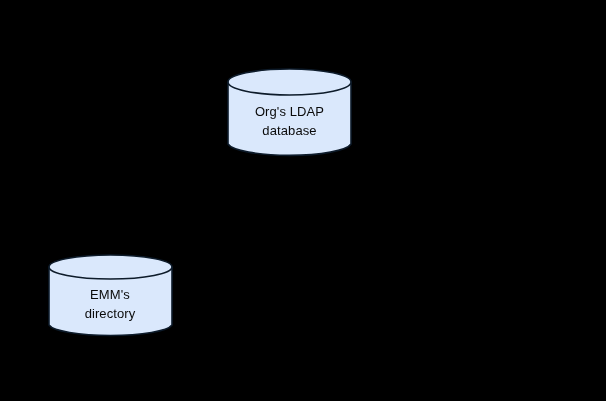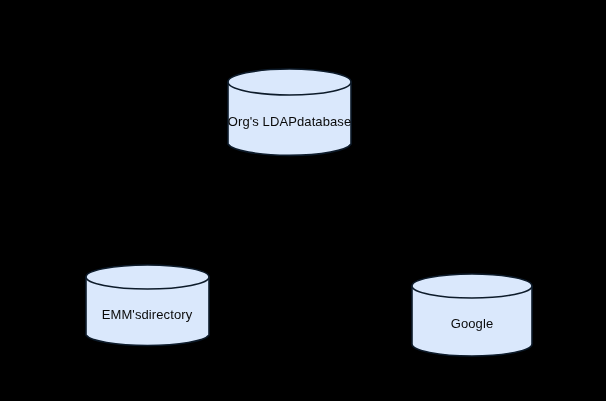--- a/index.html
+++ b/index.html
@@ -23,20 +23,21 @@
     display: block;
     overflow: visible;
   }
   .node-label {
     position: absolute;
     left: 0;
     top: 0;
     width: 100%;
     height: 100%;
     display: flex;
+    flex-direction: column;
     align-items: center;
     justify-content: center;
     box-sizing: border-box;
     padding-top: 16px;
     pointer-events: none;
   }
   .node-label .line {
     display: block;
     font-size: 13px;
     line-height: 19px;
@@ -55,34 +56,25 @@
     <svg width="125" height="90" viewBox="0 0 125 90">
       <path d="M 1 14 L 1 76 A 62 13 0 0 0 124 76 L 124 14 Z" fill="#dae8fc" stroke="#0d1b2a" stroke-width="1.6" stroke-linejoin="round"></path>
       <ellipse cx="62.5" cy="14" rx="61.5" ry="13" fill="#dae8fc" stroke="#0d1b2a" stroke-width="1.6"></ellipse>
     </svg>
     <div class="node-label">
       <span class="line" style="color: rgb(10, 10, 10);">Org's LDAP</span>
       <span class="line" style="color: rgb(10, 10, 10);">database</span>
     </div>
   </div>
 
-  <div class="node" id="node-emm-database" style="left: 48px; top: 264px; width: 124px; height: 84px; margin-left: 37px;">
+  <div class="node" id="node-emm-database" style="left: 48px; top: 254px; width: 124px; height: 84px;">
     <svg width="125" height="84" viewBox="0 0 125 84">
       <path d="M 1 13 L 1 71 A 62 12 0 0 0 124 71 L 124 13 Z" fill="#dae8fc" stroke="#0d1b2a" stroke-width="1.6" stroke-linejoin="round"></path>
       <ellipse cx="62.5" cy="13" rx="61.5" ry="12" fill="#dae8fc" stroke="#0d1b2a" stroke-width="1.6"></ellipse>
     </svg>
     <div class="node-label">
       <span class="line" style="color: rgb(10, 10, 10);">EMM's</span>
       <span class="line" style="color: rgb(10, 10, 10);">directory</span>
     </div>
   </div>
 
-  <div class="node" id="node-google" style="left: 411px; top: 273px; width: 122px; height: 84px;">
-    <svg width="122" height="84" viewBox="0 0 122 84">
-      <path d="M 1 13 L 1 71 A 60 12 0 0 0 121 71 L 121 13 Z" fill="#dae8fc" stroke="#0d1b2a" stroke-width="1.6" stroke-linejoin="round"></path>
-      <ellipse cx="61" cy="13" rx="60" ry="12" fill="#dae8fc" stroke="#0d1b2a" stroke-width="1.6"></ellipse>
-    </svg>
-    <div class="node-label">
-      <span class="line" style="color: rgb(10, 10, 10);">Google</span>
-    </div>
-  </div>
 
 </div>
 
 </body></html>

